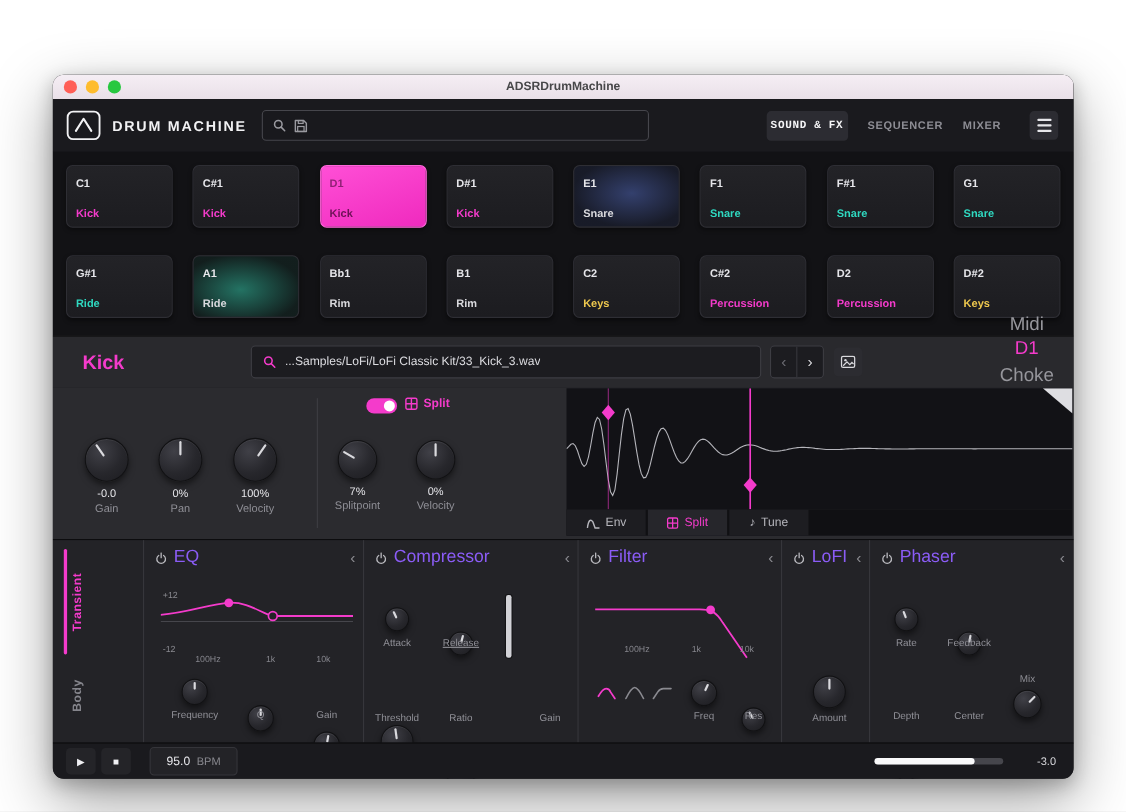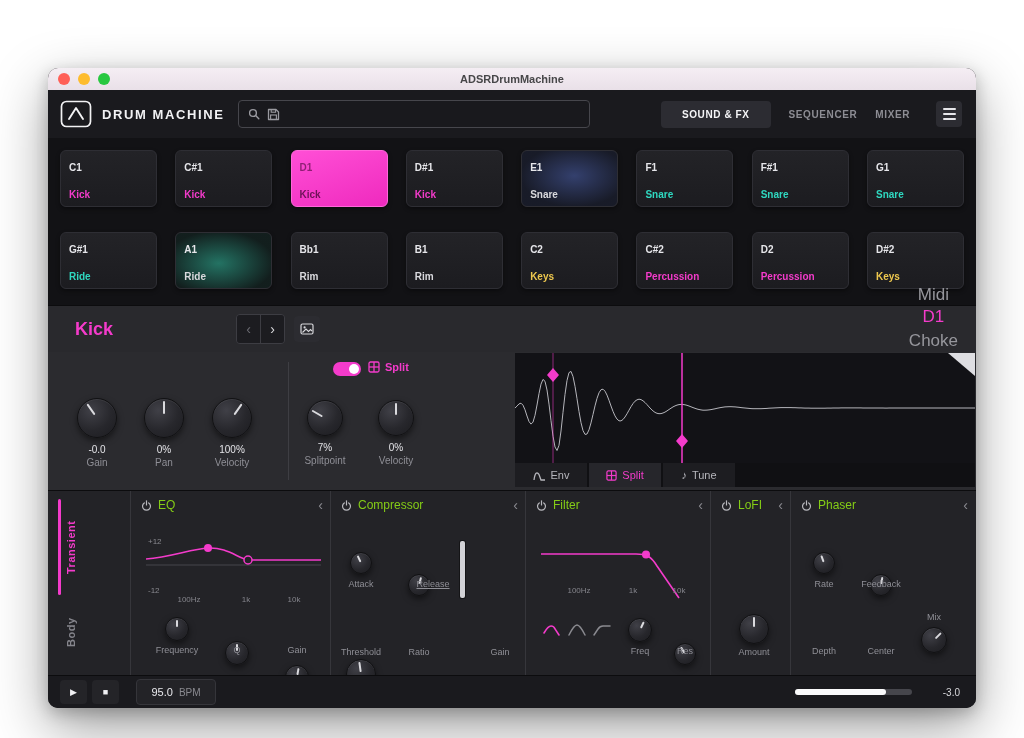--- a/index.html
+++ b/index.html
@@ -16,21 +16,21 @@
   .content{position:relative;height:618px;}
 
   
   .hdr{position:absolute;top:0;left:0;right:0;height:48px;background:#1a1a1e;display:flex;align-items:center;padding:0 14px 0 12px;box-sizing:border-box;}
   .logo{width:32px;height:28px;margin-right:10px;flex:none;}
   .brand{font-size:13px;font-weight:bold;letter-spacing:1.6px;color:#f2f2f4;margin-right:14px;white-space:nowrap;}
   .kitfield{width:352px;height:28px;border:1px solid #46464c;border-radius:4px;background:#19191d;display:flex;align-items:center;padding:0 9px;box-sizing:border-box;gap:7px;}
   .kitfield .ftext{flex:1;font-size:11px;color:#d9d9dd;white-space:nowrap;overflow:hidden;}
   .hnav{margin-left:auto;display:flex;align-items:center;gap:18px;}
   .htab{font-size:10px;font-weight:bold;letter-spacing:.6px;color:#8d8d94;cursor:default;white-space:nowrap;}
-  .htab.active{background:#2c2c32;color:#f5f5f7;padding:8px 21px;border-radius:4px;}
+  .htab.active{background:#2c2c32;color:#f5f5f7;padding:8px 4px;border-radius:4px;font-family:Liberation Mono, monospace;}
   .burger{width:26px;height:26px;background:#2c2c32;border-radius:4px;margin-left:8px;display:flex;flex-direction:column;justify-content:center;align-items:center;gap:3px;}
   .burger i{display:block;width:13px;height:2px;background:#e6e6ea;border-radius:1px;}
 
   
   .padsec{position:absolute;top:48px;left:0;right:0;height:167px;background:#121215;padding:12px;box-sizing:border-box;}
   .padrow{display:flex;justify-content:space-between;}
   .padrow+.padrow{margin-top:25px;}
   .pad{width:97px;height:57px;background:linear-gradient(180deg,#232327,#1c1c20);border:1px solid #2e2e34;border-radius:6px;position:relative;box-sizing:border-box;padding:6px 8px;box-shadow:0 2px 4px rgba(0,0,0,.4);}
   .pnote{font-size:10px;font-weight:bold;color:#e6e6ea;}
   .pname{position:absolute;left:8px;bottom:6px;font-size:10px;font-weight:bold;}
@@ -79,21 +79,21 @@
 
   
   .fxsec{position:absolute;top:400px;left:0;right:0;height:185px;background:#232327;border-top:1px solid #0c0c0e;box-sizing:border-box;}
   .railbar{position:absolute;left:10px;top:8px;width:3px;height:96px;background:#f43bcb;border-radius:2px;}
   .vlabel{position:absolute;left:15px;width:16px;display:flex;align-items:center;justify-content:center;
           writing-mode:vertical-rl;transform:rotate(180deg);font-size:11px;font-weight:bold;letter-spacing:.5px;}
   .v-transient{top:8px;height:96px;color:#f43bcb;}
   .v-body{top:112px;height:58px;color:#85858c;}
   .fxpanel{position:absolute;top:0;bottom:0;border-left:1px solid #36363b;box-sizing:border-box;}
   .fxhead{position:absolute;left:10px;right:7px;top:7px;display:flex;align-items:center;gap:6px;}
-  .fxtitle{font-size:12px;color:#84cc16;}
+  .fxtitle{font-size:16px;color:#8b5cf6;}
   .collapse{margin-left:auto;color:#8a8a90;font-size:14px;line-height:1;}
   .fxlab{position:absolute;font-size:9px;color:#8f8f96;text-align:center;}
   .cutlabel{position:absolute;top:7px;left:0;width:100%;text-align:center;font-size:11px;color:#e2e2e6;}
   .meter{position:absolute;left:129px;top:50px;width:5px;height:57px;background:#d2d2d7;border-radius:2px;box-shadow:0 0 0 1px #141416;}
   .ficon{position:absolute;top:132px;width:20px;height:14px;}
 
   
   .transport{position:absolute;top:585px;left:0;right:0;height:33px;background:#1a1a1e;border-top:1px solid #0c0c0e;display:flex;align-items:center;padding:0 16px 0 12px;box-sizing:border-box;}
   .tbtn{width:27px;height:24px;background:#242428;border-radius:4px;display:flex;align-items:center;justify-content:center;color:#f0f0f3;font-size:9px;margin-right:5px;}
   .bpmbox{margin-left:12px;width:78px;height:24px;background:#232327;border:1px solid #35353a;border-radius:4px;display:flex;align-items:center;justify-content:center;gap:6px;}
@@ -165,20 +165,27 @@
         <div class="pad"><span class="pnote">B1</span><span class="pname c-white">Rim</span></div>
         <div class="pad"><span class="pnote">C2</span><span class="pname c-yellow">Keys</span></div>
         <div class="pad"><span class="pnote">C#2</span><span class="pname c-pink">Percussion</span></div>
         <div class="pad"><span class="pnote">D2</span><span class="pname c-pink">Percussion</span></div>
         <div class="pad"><span class="pnote">D#2</span><span class="pname c-yellow">Keys</span></div>
       </div>
     </div>
 
     <div class="samplebar">
       <div class="stitle">Kick</div>
+      <div class="sfield">
+        <svg width="12" height="12" viewBox="0 0 12 12">
+          <circle cx="5" cy="5" r="3.4" fill="none" stroke="#f43bcb" stroke-width="1.4"></circle>
+          <line x1="7.6" y1="7.6" x2="10.8" y2="10.8" stroke="#f43bcb" stroke-width="1.4" stroke-linecap="round"></line>
+        </svg>
+        <span class="ftext">...Samples/LoFi/LoFi Classic Kit/33_Kick_3.wav</span>
+      </div>
       <div class="navgrp">
         <div class="navbtn prev">‹</div>
         <div class="navbtn">›</div>
       </div>
       <div class="imgbtn">
         <svg width="14" height="12" viewBox="0 0 14 12">
           <rect x="1" y="1" width="12" height="10" rx="1.5" fill="none" stroke="#d9d9dd" stroke-width="1.2"></rect>
           <circle cx="4.6" cy="4.4" r="1.1" fill="#d9d9dd"></circle>
           <path d="M2.5,9.5 L6,6 L8.5,8.5 L10.5,6.5 L12,8" fill="none" stroke="#d9d9dd" stroke-width="1.1"></path>
         </svg>
@@ -329,21 +336,21 @@
           <span class="fxtitle">Compressor</span>
           <span class="collapse">‹</span>
         </div>
         <div class="knob k22 abs" style="left:19px;top:61px;--rot:-25deg">
             <i></i>
           </div>
         <div class="fxlab" style="left:0;top:88px;width:60px;">Attack</div>
         <div class="knob k22 abs" style="left:77px;top:61px;--rot:15deg">
             <i></i>
           </div>
-        <div class="fxlab" style="left:72px;top:88px;width:60px;text-decoration:underline;">Release</div>
+        <div class="fxlab" style="left:58px;top:88px;width:60px;text-decoration:underline;">Release</div>
         <div class="meter"></div>
         <div class="knob k30 abs" style="left:15px;top:124px;--rot:-8deg">
             <i></i>
           </div>
         <div class="fxlab" style="left:0;top:156px;width:60px;">Threshold</div>
         <div class="knob k26 abs" style="left:75px;top:126px;--rot:-20deg">
             <i></i>
           </div>
         <div class="fxlab" style="left:58px;top:156px;width:60px;">Ratio</div>
 

